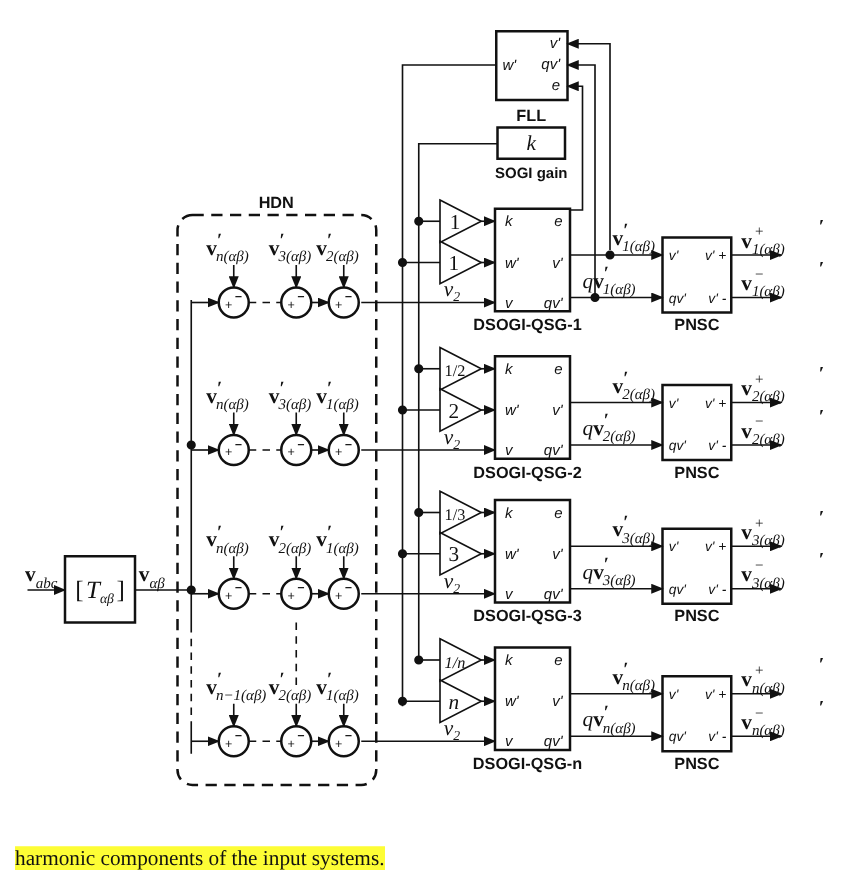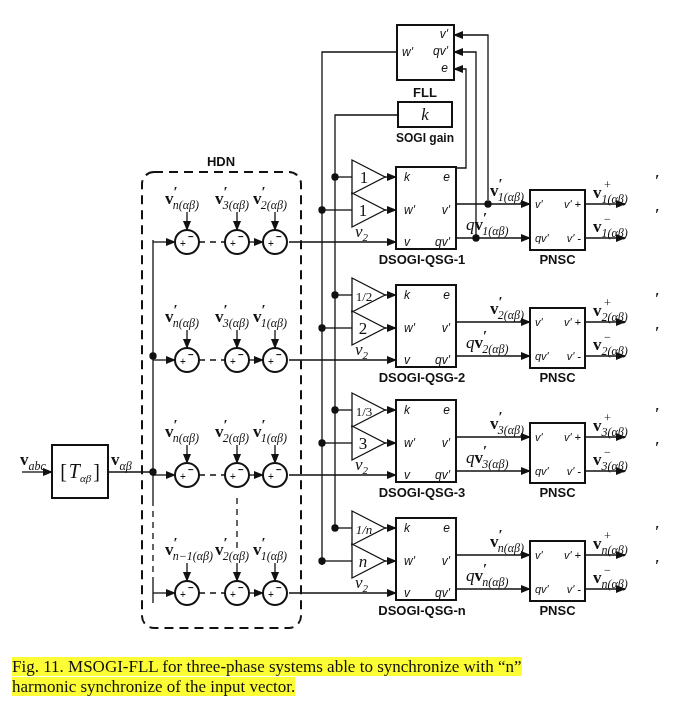--- a/index.html
+++ b/index.html
@@ -355,15 +355,15 @@
       </g>
       <text x="268" y="598" font-size="10" class="sans" text-anchor="start" stroke="none">+</text>
       <text x="276" y="591" font-size="10" class="sans bold" text-anchor="start" stroke="none">–</text>
       <g>
         <text x="253" y="555" class="serif" font-size="17" stroke="none"><tspan font-weight="bold">v</tspan><tspan dy="-7" font-size="15" font-weight="bold">′</tspan><tspan dy="12" dx="-5" font-size="12" class="ital">1(αβ)</tspan></text>
       </g>
     </g>
 </svg>
 
 <div id="caption">
-  <span>Fig. 11.   MSOGI-FLL for three-phase systems able to synchronize with “n”</span><br>
-  <span>harmonic synchronize of the input vector.</span>
+  <br>
+  <span>harmonic components of the input systems.</span>
 </div>
 
 </body></html>

